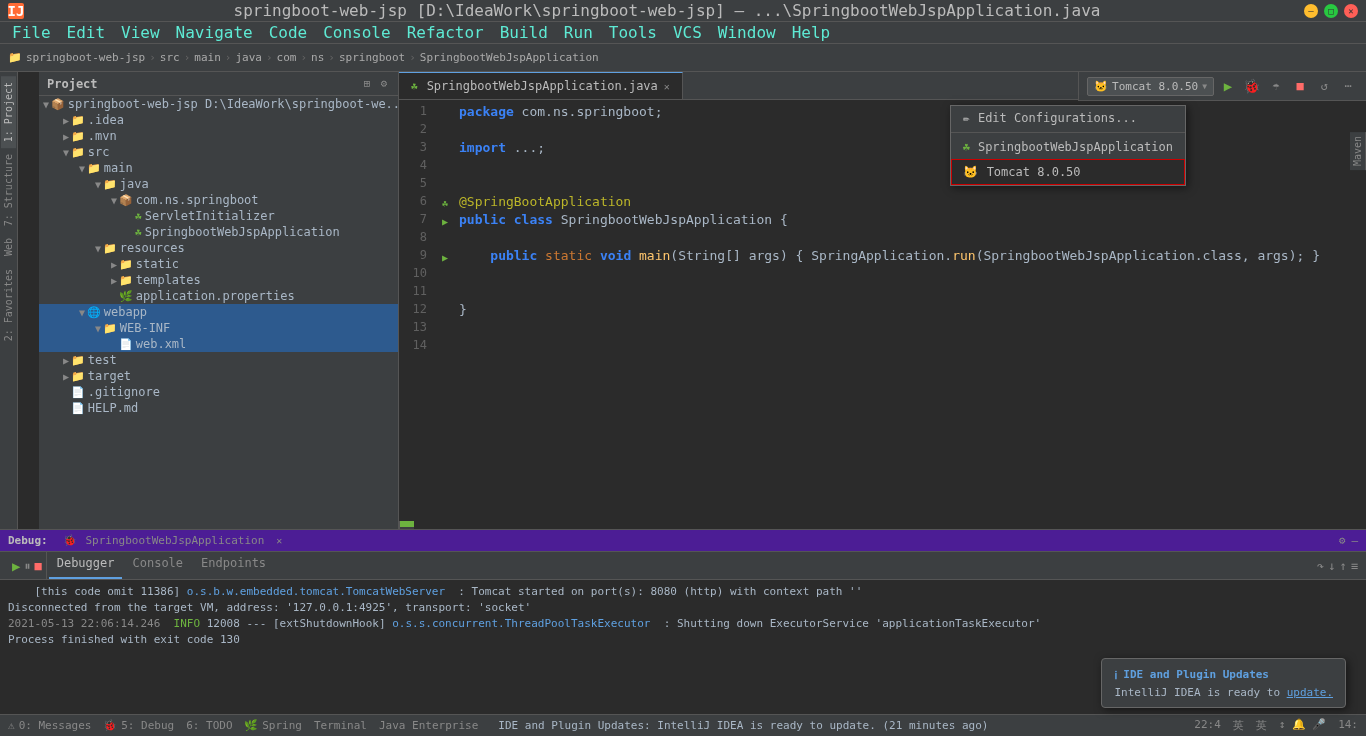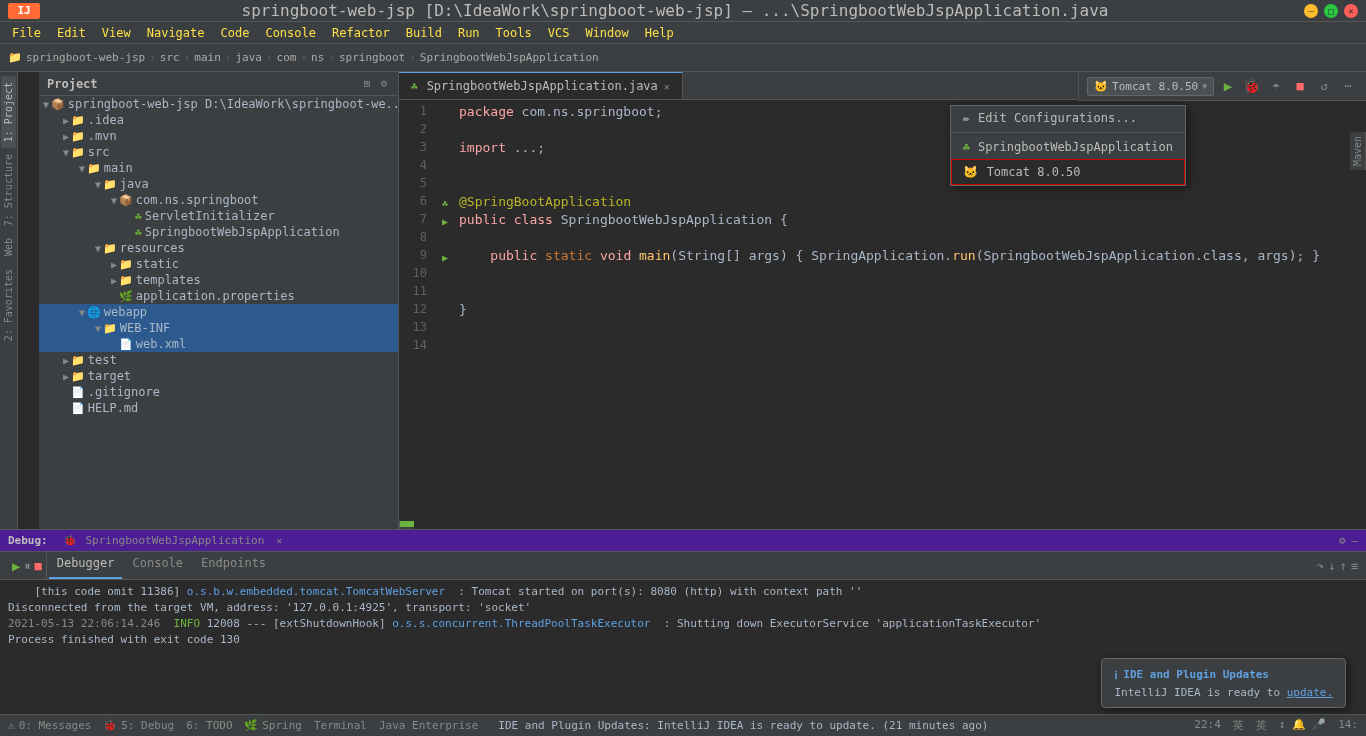--- a/index.html
+++ b/index.html
@@ -1,30 +1,30 @@
 <!DOCTYPE html>
 <html><head>
   <meta charset="utf-8">
   <style>
     * { margin: 0; padding: 0; box-sizing: border-box; }
     body { font-family: 'Consolas', 'Monaco', monospace; font-size: 12px; background: #2b2b2b; color: #a9b7c6; width: 1366px; height: 736px; overflow: hidden; }
 
     
     #title-bar { background: #3c3f41; height: 22px; display: flex; align-items: center; padding: 0 8px; color: #bbbbbb; font-size: 11px; border-bottom: 1px solid #555; }
-    #title-bar .app-icon { width: 32px; height: 16px; margin-right: 6px; background: #ff6b35; border-radius: 2px; display: flex; align-items: center; justify-content: center; font-size: 11px; color: white; font-weight: bold; flex-shrink: 0; }
+    #title-bar .app-icon { width: 16px; height: 16px; margin-right: 6px; background: #ff6b35; border-radius: 2px; display: flex; align-items: center; justify-content: center; font-size: 14px; color: white; font-weight: bold; flex-shrink: 0; }
     #title-bar .title-text { flex: 1; text-align: center; font-size: 16px; color: #bbbbbb; }
     #title-bar .win-controls { display: flex; gap: 6px; }
     #title-bar .win-btn { width: 14px; height: 14px; border-radius: 50%; display: flex; align-items: center; justify-content: center; font-size: 9px; cursor: pointer; color: #aaa; }
     #title-bar .win-btn.minimize { background: #ffbd2e; color: #333; }
     #title-bar .win-btn.maximize { background: #28c941; color: #333; }
     #title-bar .win-btn.close { background: #ff5f57; color: #333; }
 
     
     #menu-bar { background: #3c3f41; height: 22px; display: flex; align-items: center; padding: 0 4px; border-bottom: 1px solid #555; }
-    .menu-item { padding: 2px 8px; color: #fde047; font-size: 12px; cursor: pointer; }
+    .menu-item { padding: 2px 8px; color: #5eead4; font-size: 16px; cursor: pointer; }
 
     
     #breadcrumb { background: #3c3f41; height: 28px; display: flex; align-items: center; padding: 0 8px; border-bottom: 1px solid #555; font-size: 11px; color: #888; gap: 4px; }
     .breadcrumb-item { color: #aaa; }
     .breadcrumb-sep { color: #666; }
     .breadcrumb-icon { width: 14px; height: 14px; display: inline-flex; align-items: center; justify-content: center; }
 
     
     #main-layout { display: flex; height: calc(736px - 22px - 22px - 28px - 185px - 22px); }
 
@@ -64,21 +64,21 @@
     .dropdown-item.highlighted-border { border: 1px solid #cc0000; }
     .dropdown-separator { height: 1px; background: #555; margin: 2px 0; }
 
     
     #code-editor { flex: 1; overflow: auto; padding: 4px 0; }
     .code-line { display: flex; min-height: 18px; }
     .line-number { width: 36px; text-align: right; padding-right: 8px; color: #606060; font-size: 12px; flex-shrink: 0; user-select: none; }
     .line-gutter { width: 20px; flex-shrink: 0; display: flex; align-items: center; justify-content: center; }
     .gutter-icon { font-size: 10px; color: #6db33f; }
     .line-content { flex: 1; padding-left: 4px; font-size: 13px; white-space: pre; color: #a9b7c6; }
-    .kw { color: #fca5a5; }
+    .kw { color: #3b82f6; font-weight: bold; }
     .annotation { color: #bbb529; }
     .class-name { color: #a9b7c6; }
     .method { color: #ffc66d; }
     .static-kw { color: #cc7832; }
 
     
     #right-gutter { width: 15px; background: #3c3f41; border-left: 1px solid #555; display: flex; flex-direction: column; }
 
     
     #debug-panel { height: 185px; background: #2b2b2b; border-top: 1px solid #555; display: flex; flex-direction: column; }

